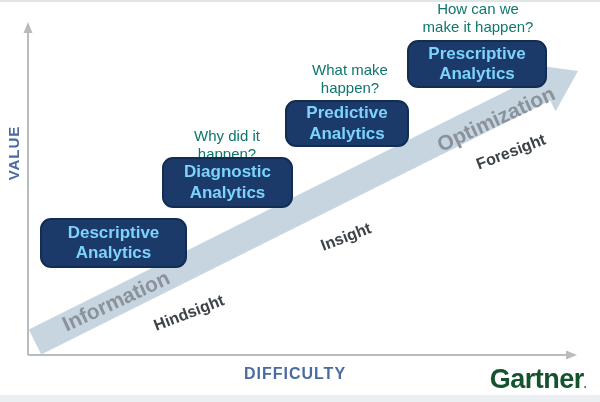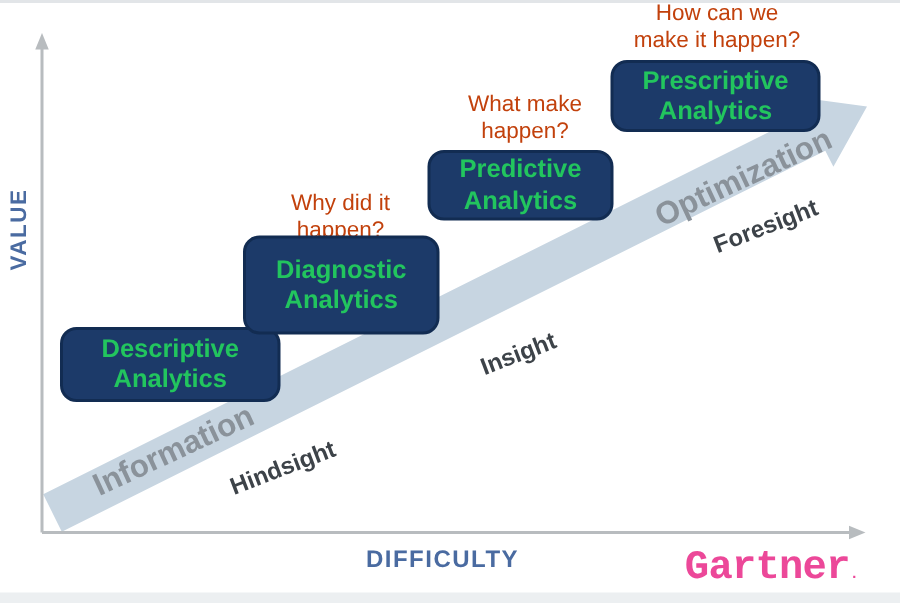--- a/index.html
+++ b/index.html
@@ -17,47 +17,47 @@
   .rot-label{position:absolute; z-index:3; white-space:nowrap;}
   .on-arrow{color:#8a929a; font-weight:bold; font-size:21px;}
   .under-arrow{color:#3d4349; font-weight:bold; font-size:16px;}
   .lbl-information{left:116px; top:301px; transform:translate(-50%,-50%) rotate(-25deg);}
   .lbl-optimization{left:496px; top:119px; transform:translate(-50%,-50%) rotate(-25deg);}
   .lbl-hindsight{left:189px; top:313px; transform:translate(-50%,-50%) rotate(-21deg);}
   .lbl-insight{left:346px; top:237px; transform:translate(-50%,-50%) rotate(-21deg);}
   .lbl-foresight{left:511px; top:152px; transform:translate(-50%,-50%) rotate(-21deg);}
 
   
-  .question{position:absolute; z-index:4; color:#c2410c; font-size:15px; line-height:1.2;
+  .question{position:absolute; z-index:4; color:#0f766e; font-size:15px; line-height:1.2;
             text-align:center; white-space:pre-line; transform:translate(-50%,-50%);}
   .q1{left:102px; top:193px;}
   .q2{left:227px; top:145px;}
   .q3{left:350px; top:79px;}
   .q4{left:478px; top:18px;}
 
   
   .stage-box{position:absolute; z-index:5; background:#1c3a69; border:2px solid #122c52;
-             border-radius:11px; color:#22c55e; font-weight:bold; font-size:17px; line-height:1.18;
+             border-radius:11px; color:#7dd3fc; font-weight:bold; font-size:17px; line-height:1.18;
              display:flex; align-items:center; justify-content:center; text-align:center;
              white-space:pre-line; box-sizing:border-box;}
   .b1{left:40px;  top:218px; width:147px; height:50px;}
-  .b2{left:162px; top:157px; width:131px; height:66px;}
+  .b2{left:162px; top:157px; width:131px; height:51px;}
   .b3{left:285px; top:100px; width:124px; height:47px;}
   .b4{left:407px; top:40px;  width:140px; height:48px;}
 
   
   .axis-label{position:absolute; z-index:3; color:#4a6ba1; font-weight:bold;}
   .y-axis-label{left:13px; top:153px; font-size:15px; letter-spacing:1px;
                 transform:translate(-50%,-50%) rotate(-90deg);}
   .x-axis-label{left:295px; top:374px; font-size:16px; letter-spacing:1px;
                 transform:translate(-50%,-50%);}
 
   
-  .logo{position:absolute; z-index:3; right:28px; top:364px; color:#ec4899; font-weight:bold;
-        font-size:27px; letter-spacing:-0.5px;font-family:Liberation Mono, monospace;}
+  .logo{position:absolute; z-index:3; right:14px; top:364px; color:#14532d; font-weight:bold;
+        font-size:27px; letter-spacing:-0.5px;}
   .logo .mark{font-size:10px; vertical-align:baseline;}
 </style>
 </head>
 <body>
 
 <div id="canvas">
 
   <div class="edge-top"></div>
   <div class="edge-bottom"></div>
 

